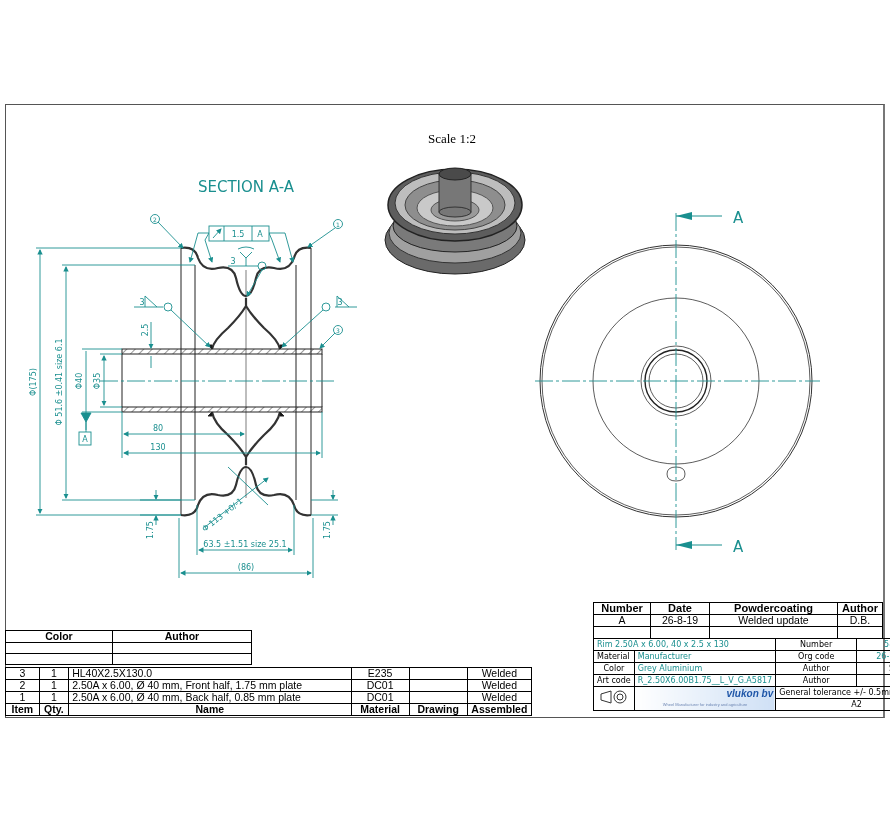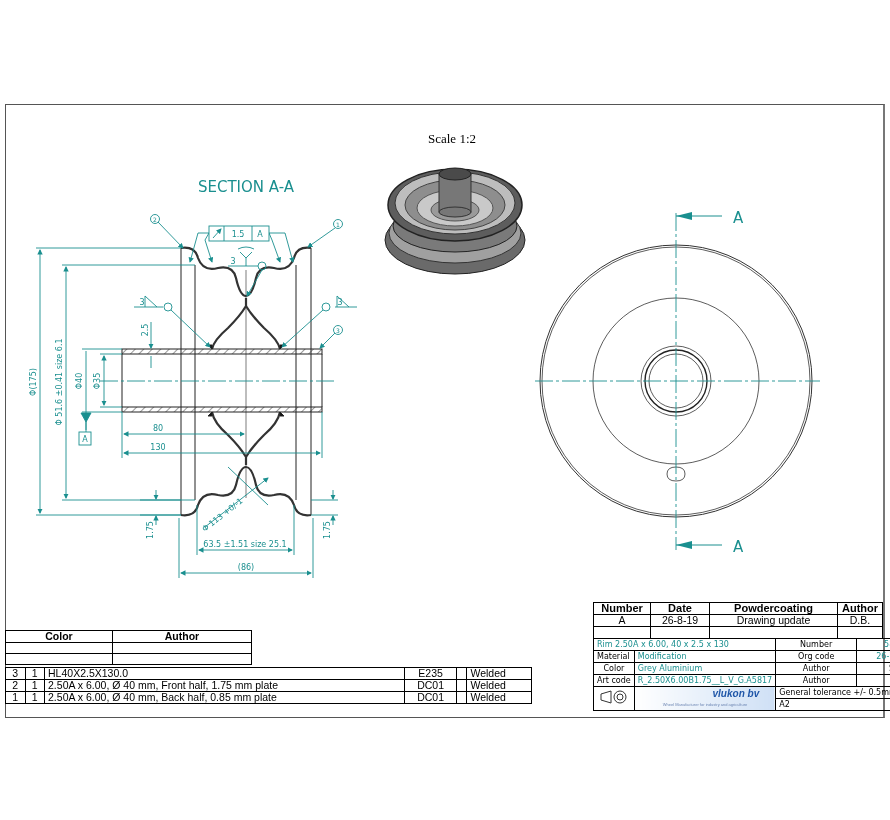--- a/index.html
+++ b/index.html
@@ -5,21 +5,21 @@
   html,body{margin:0;padding:0;background:#fff;}
   body{width:890px;height:820px;position:relative;overflow:hidden;font-family:"Liberation Sans",sans-serif;}
   .frame{position:absolute;left:5px;top:104px;width:880px;height:614px;border:1px solid #555;border-right:2px solid #777;box-sizing:border-box;}
   svg.drawing{position:absolute;left:0;top:0;}
   .cad{font-family:"DejaVu Sans",sans-serif;}
   
   table{border-collapse:collapse;position:absolute;font-family:"Liberation Sans",sans-serif;font-size:10.5px;color:#000;}
   td,th{border:1px solid #000;padding:0 3px;height:11px;line-height:11px;white-space:nowrap;}
   th{font-weight:bold;}
   .c{text-align:center;}
-  .r{text-align:left;}
+  .r{text-align:center;}
   .teal{color:#1a8f8f;font-family:"DejaVu Sans",sans-serif;font-size:8px;}
   .cadk{font-family:"DejaVu Sans",sans-serif;font-size:8px;}
   #colortbl{left:5px;top:630px;width:247px;}
   #colortbl td{height:10px;}
   #bom{left:5px;top:667px;width:527px;}
   #rev{left:593px;top:602px;width:290px;}
   #rev th{font-size:11px;}
   #tb{left:593px;top:638px;width:290px;}
   #tb td{height:11px;font-size:8px;margin-left:21px;}
   .logo{color:#1f56a8;font-style:italic;font-weight:bold;font-size:10px;text-align:right;}
@@ -245,56 +245,64 @@
     <td class="r">Welded</td>
   </tr>
   <tr>
     <td class="c">1</td>
     <td class="c">1</td>
     <td>2.50A x 6.00,  Ø 40 mm, Back half, 0.85 mm plate</td>
     <td class="c">DC01</td>
     <td></td>
     <td class="r">Welded</td>
   </tr>
+  <tr>
+    <th style="width:26px">Item</th>
+    <th style="width:22px">Qty.</th>
+    <th style="width:270px">Name</th>
+    <th style="width:50px">Material</th>
+    <th style="width:50px">Drawing</th>
+    <th style="width:52px">Assembled</th>
+  </tr>
 </tbody>
   </table>
 
 <table id="rev">
   <tbody>
       <tr>
     <th style="width:50px">Number</th>
     <th style="width:52px">Date</th>
     <th>Powdercoating</th>
     <th style="width:38px">Author</th>
   </tr>
   <tr>
     <td class="c">A</td>
     <td class="c">26-8-19</td>
-    <td class="c">Drawing update</td>
+    <td class="c">Welded update</td>
     <td class="c">D.B.</td>
   </tr>
   <tr>
     <td></td>
     <td></td>
     <td></td>
     <td></td>
   </tr>
 </tbody>
   </table>
 
 <table id="tb">
   <tbody>
       <tr>
     <td colspan="2" class="teal">Rim 2.50A x 6.00,  40 x 2.5 x 130</td>
     <td class="c cadk" style="width:54px">Number</td>
     <td class="c teal" style="width:54px">5817A</td>
   </tr>
   <tr>
     <td class="cadk" style="width:34px">Material</td>
-    <td class="teal">Modification</td>
+    <td class="teal">Manufacturer</td>
     <td class="c cadk">Org code</td>
     <td class="c teal">26-7-2019</td>
   </tr>
   <tr>
     <td class="c cadk">Color</td>
     <td class="teal">Grey Aluminium</td>
     <td class="c cadk">Author</td>
     <td class="c cadk">S.H.</td>
   </tr>
   <tr>
@@ -304,21 +312,21 @@
     <td class="c teal">1:1</td>
   </tr>
   <tr>
     <td rowspan="2" class="c" style="height:22px;padding:0">
       <svg width="30" height="18" viewBox="0 0 30 18">
         <path d="M2,6 L12,3 L12,15 L2,12 z" fill="none" stroke="#333" stroke-width="1"></path>
         <circle cx="21" cy="9" r="6" fill="none" stroke="#333"></circle>
         <circle cx="21" cy="9" r="3" fill="none" stroke="#333"></circle>
       </svg>
     </td>
-    <td rowspan="2" style="padding:0 16px;background:linear-gradient(90deg,#fff 0%,#cfe0f5 100%)">
+    <td rowspan="2" style="padding:0 2px;background:linear-gradient(90deg,#fff 0%,#cfe0f5 100%)">
       <div class="logo">vlukon bv</div>
       <div class="logosub">Wheel Manufacturer for industry and agriculture</div>
     </td>
     <td colspan="2" class="cadk">General tolerance +/- 0.5mm or +/- 1°</td>
   </tr>
   <tr>
     <td colspan="2" class="r cadk">A2</td>
   </tr>
 </tbody>
   </table>

